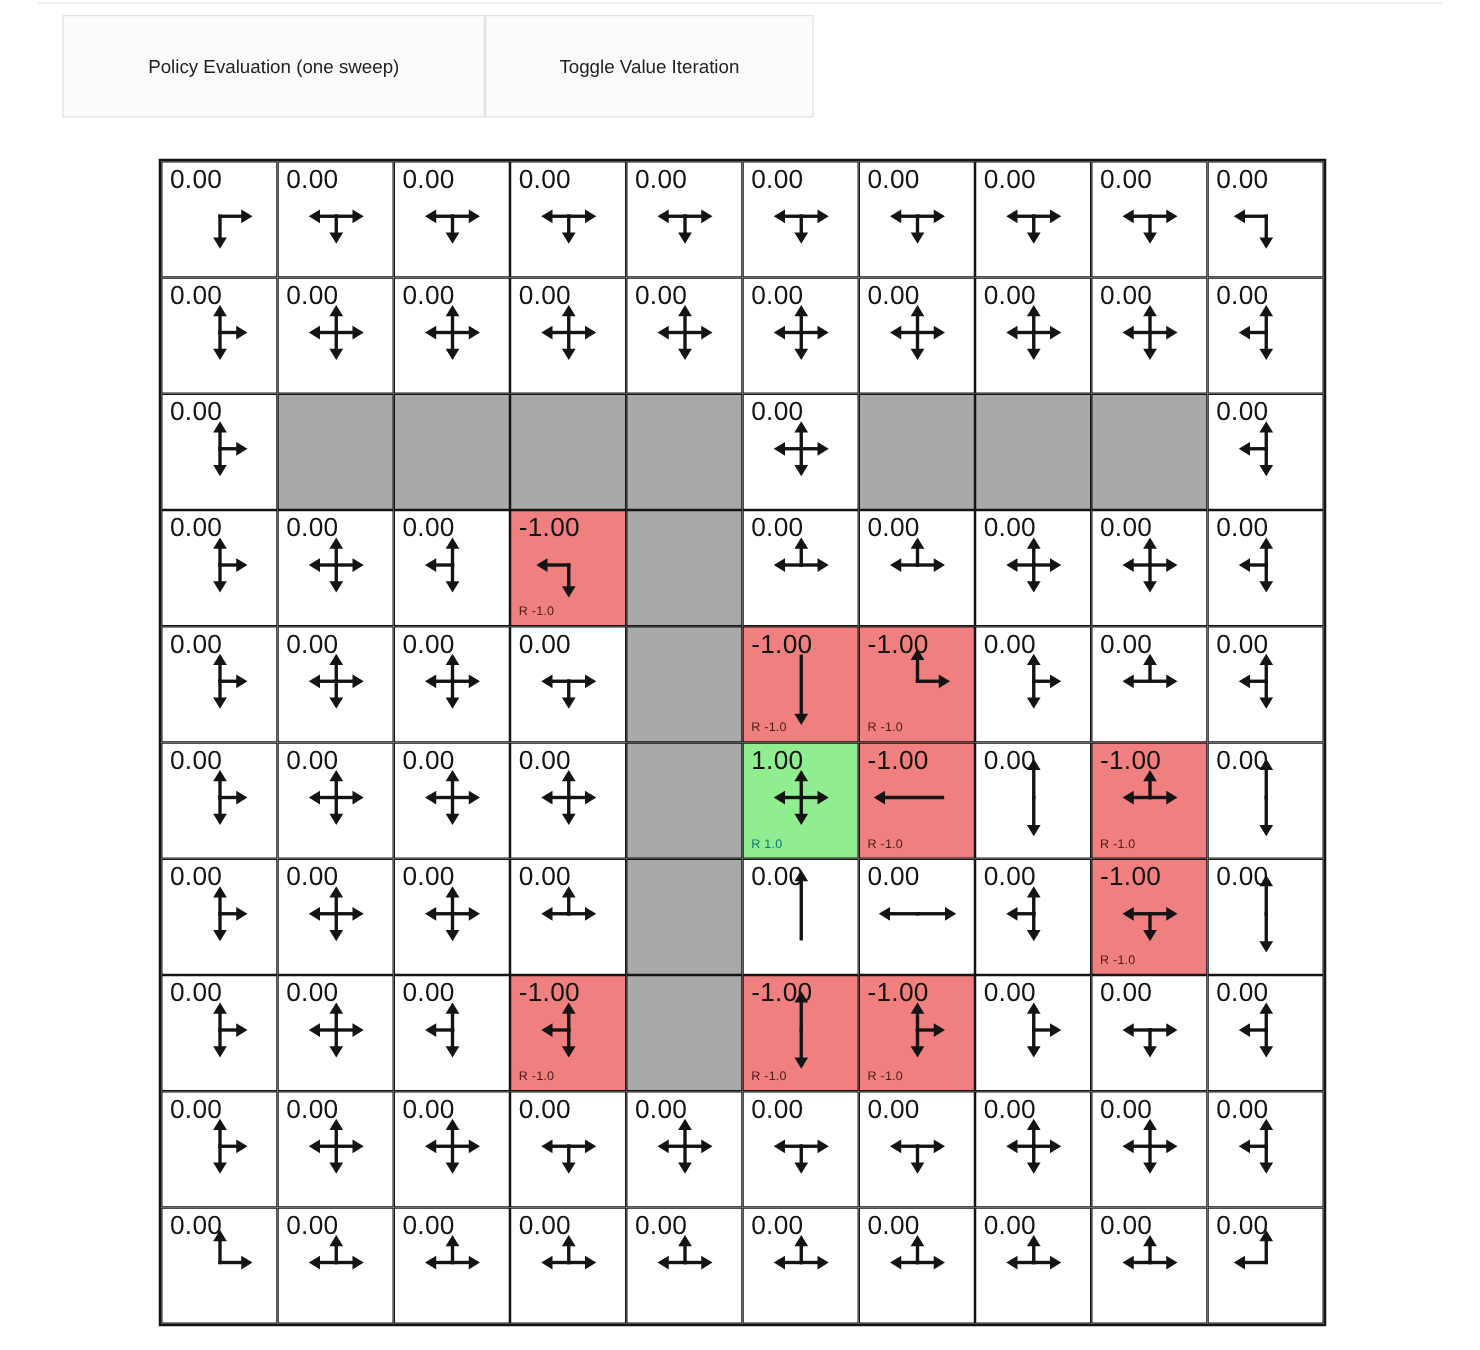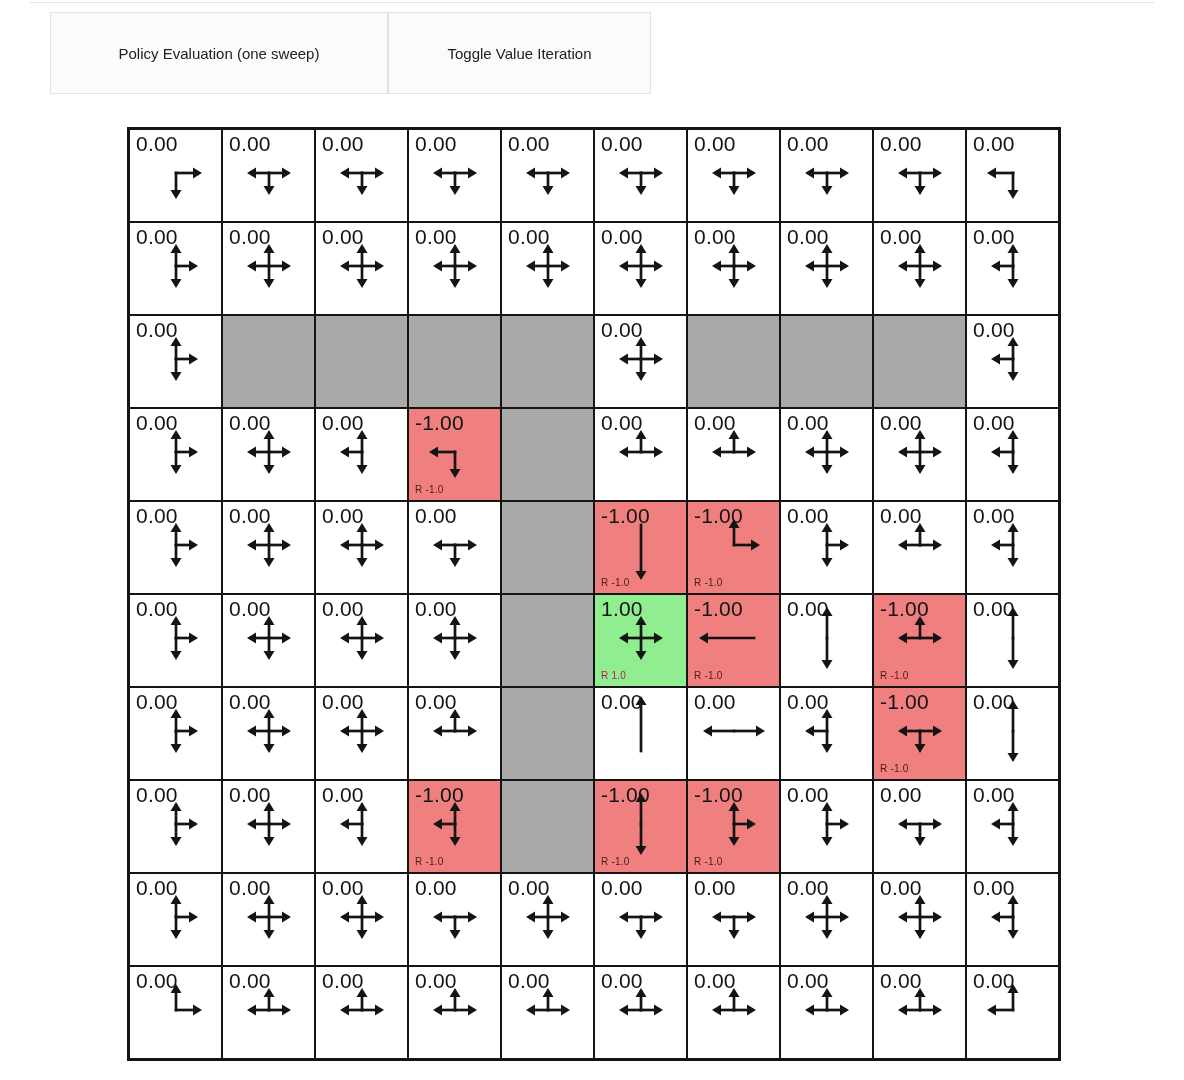--- a/index.html
+++ b/index.html
@@ -37,21 +37,21 @@
   .cell.red{background:var(--red);}
   .cell.green{background:var(--green);}
   .val{
     position:absolute;top:1px;left:6px;font-size:21px;line-height:25px;
     color:#141414;letter-spacing:0.2px;white-space:nowrap;z-index:2;
   }
   .reward{
     position:absolute;bottom:3px;left:6px;font-size:10px;line-height:15px;
     color:#4a1a18;letter-spacing:0.2px;white-space:nowrap;z-index:2;
   }
-  .cell.green .reward{color:#be185d;}
+  .cell.green .reward{color:#0f766e;}
   .arrow{
     position:absolute;left:50%;top:47%;transform:translate(-50%,-50%);
     overflow:visible;pointer-events:none;z-index:1;
   }
 </style>
 </head>
 <body>
 
 <div class="top-hairline"></div>
 

